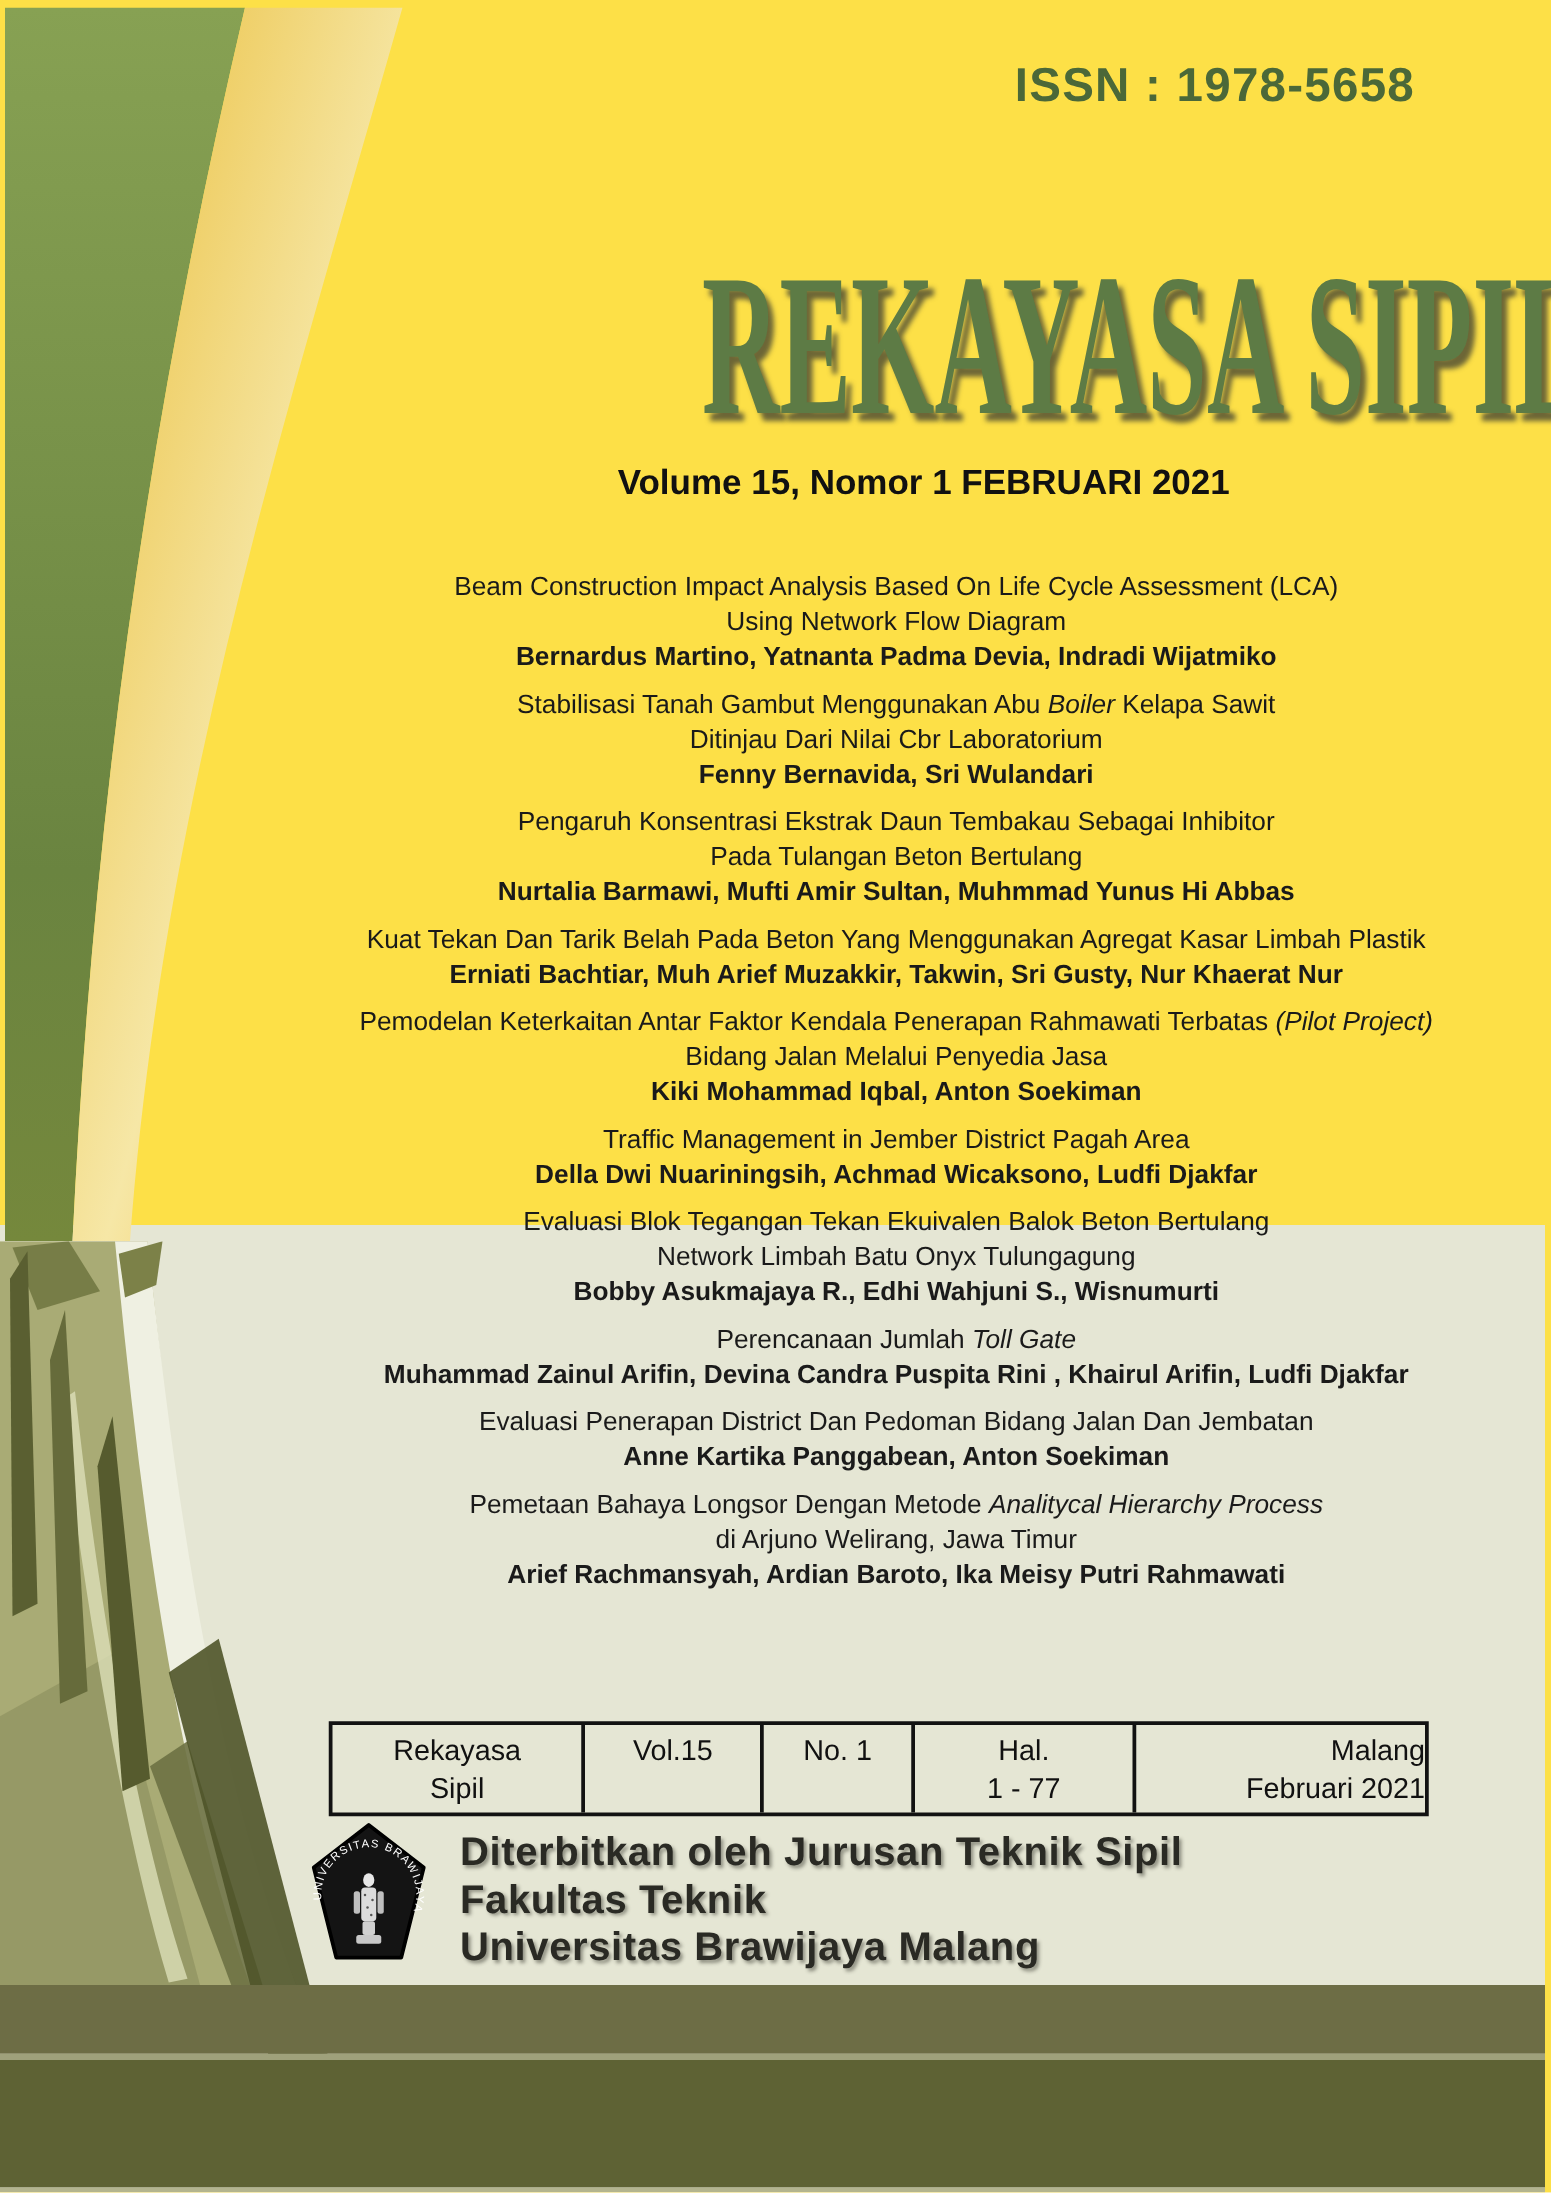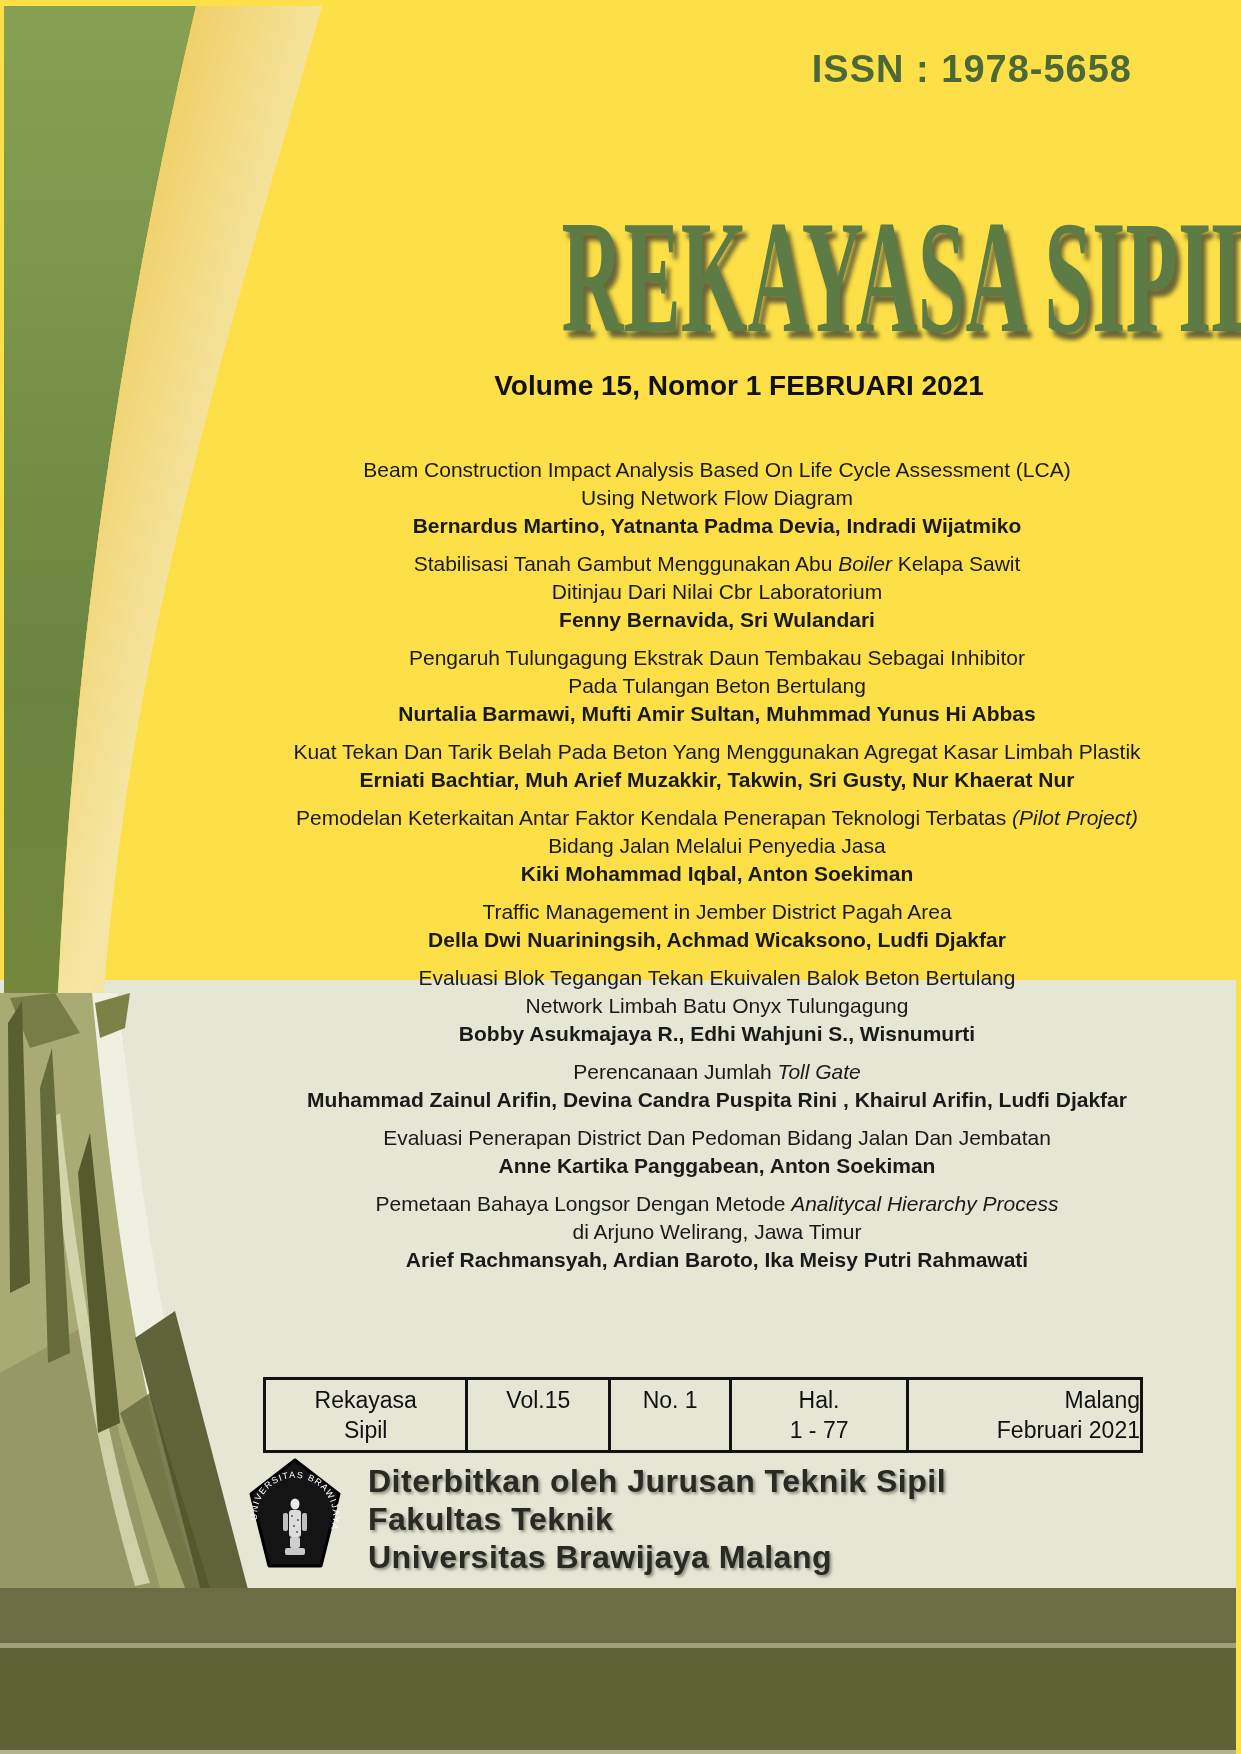--- a/index.html
+++ b/index.html
@@ -105,30 +105,30 @@
         <div class="a-line"><span>Beam Construction Impact Analysis Based On Life Cycle Assessment (LCA)</span></div>
         <div class="a-line"><span>Using Network Flow Diagram</span></div>
         <div class="a-authors">Bernardus Martino, Yatnanta Padma Devia, Indradi Wijatmiko</div>
       </div>
       <div class="article">
         <div class="a-line"><span>Stabilisasi Tanah Gambut Menggunakan Abu </span><i>Boiler</i><span> Kelapa Sawit</span></div>
         <div class="a-line"><span>Ditinjau Dari Nilai Cbr Laboratorium</span></div>
         <div class="a-authors">Fenny Bernavida, Sri Wulandari</div>
       </div>
       <div class="article">
-        <div class="a-line"><span>Pengaruh Tulungagung Ekstrak Daun Tembakau Sebagai Inhibitor</span></div>
+        <div class="a-line"><span>Pengaruh Konsentrasi Ekstrak Daun Tembakau Sebagai Inhibitor</span></div>
         <div class="a-line"><span>Pada Tulangan Beton Bertulang</span></div>
         <div class="a-authors">Nurtalia Barmawi, Mufti Amir Sultan, Muhmmad Yunus Hi Abbas</div>
       </div>
       <div class="article">
         <div class="a-line"><span>Kuat Tekan Dan Tarik Belah Pada Beton Yang Menggunakan Agregat Kasar Limbah Plastik</span></div>
         <div class="a-authors">Erniati Bachtiar, Muh Arief Muzakkir, Takwin, Sri Gusty, Nur Khaerat Nur</div>
       </div>
       <div class="article">
-        <div class="a-line"><span>Pemodelan Keterkaitan Antar Faktor Kendala Penerapan Teknologi Terbatas </span><i>(Pilot Project)</i></div>
+        <div class="a-line"><span>Pemodelan Keterkaitan Antar Faktor Kendala Penerapan Rahmawati Terbatas </span><i>(Pilot Project)</i></div>
         <div class="a-line"><span>Bidang Jalan Melalui Penyedia Jasa</span></div>
         <div class="a-authors">Kiki Mohammad Iqbal, Anton Soekiman</div>
       </div>
       <div class="article">
         <div class="a-line"><span>Traffic Management in Jember District Pagah Area</span></div>
         <div class="a-authors">Della Dwi Nuariningsih, Achmad Wicaksono, Ludfi Djakfar</div>
       </div>
       <div class="article">
         <div class="a-line"><span>Evaluasi Blok Tegangan Tekan Ekuivalen Balok Beton Bertulang</span></div>
         <div class="a-line"><span>Network Limbah Batu Onyx Tulungagung</span></div>

